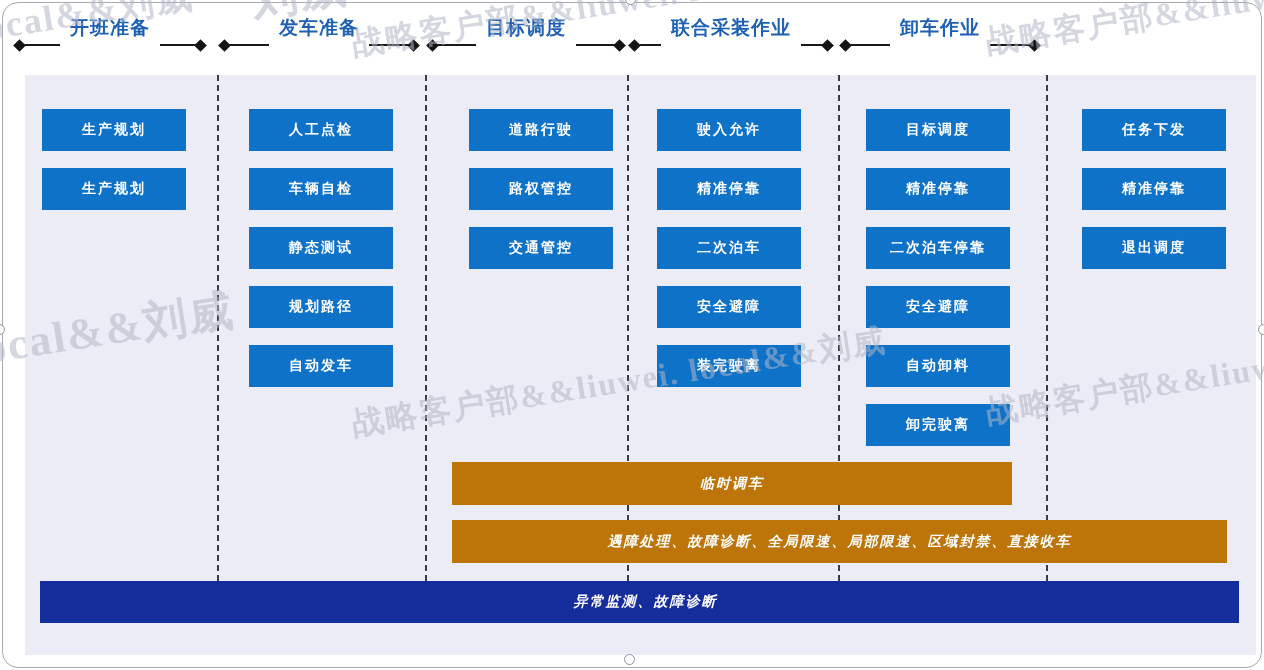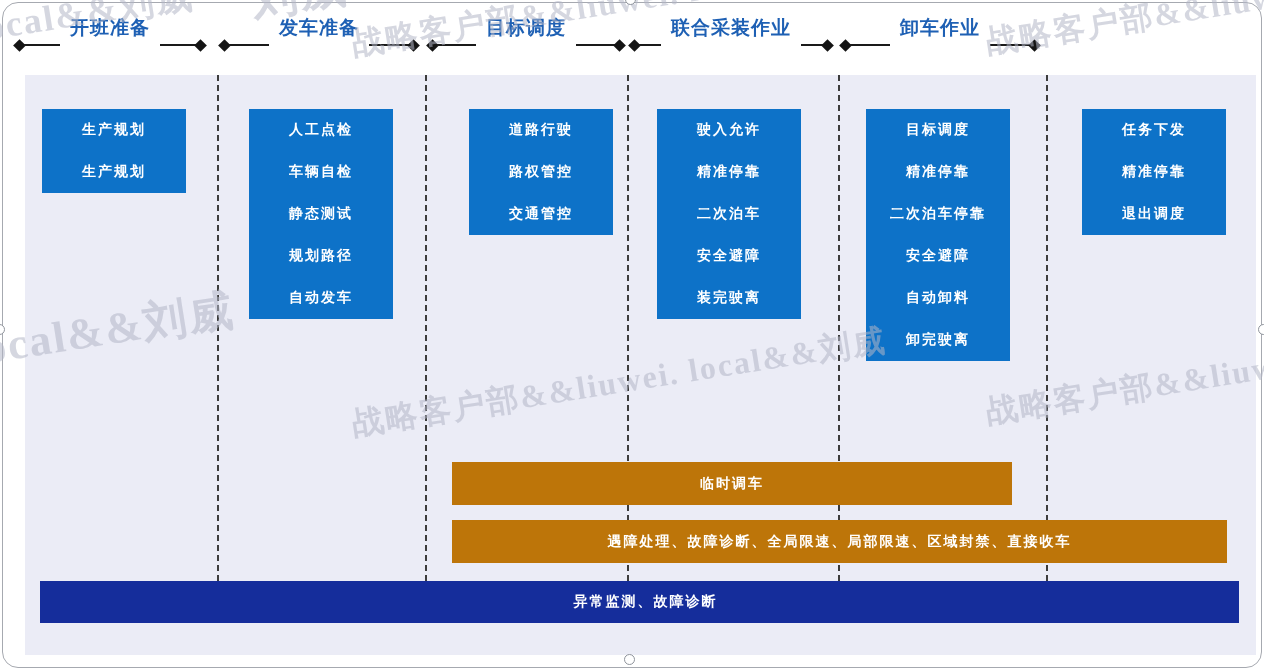--- a/index.html
+++ b/index.html
@@ -33,27 +33,27 @@
   .panel{
     position:absolute;left:25px;top:75px;width:1231px;height:580px;
     background:#ebecf6;z-index:2;
   }
   .divider{
     position:absolute;top:0;height:506px;width:0;
     border-left:2px dashed #3c3c3c;z-index:3;
   }
   .col{position:absolute;top:34px;width:144px;z-index:4;}
   .task{
-    width:144px;height:42px;background:#0d72c8;
+    width:144px;height:42px;margin-bottom:17px;background:#0d72c8;
     color:#ffffff;font-weight:bold;font-size:14px;letter-spacing:2px;
     display:flex;align-items:center;justify-content:center;white-space:nowrap;
   }
   .bar{
     position:absolute;display:flex;align-items:center;justify-content:center;
-    color:#ffffff;font-weight:bold;font-size:14px;letter-spacing:2px;z-index:5;white-space:nowrap;
+    color:#ffffff;font-weight:bold;font-size:14px;letter-spacing:2px;z-index:5;white-space:nowrap;font-style:italic;
   }
   .bar.orange{background:#bd7509;}
   .bar.navy{background:#152d9b;padding-left:12px;}
   
   .wm{
     position:absolute;transform:rotate(-9deg);transform-origin:left center;
     color:rgba(178,182,198,0.55);font-family:"Liberation Serif","DejaVu Serif",serif;
     font-weight:bold;white-space:nowrap;line-height:1;letter-spacing:2px;
     pointer-events:none;z-index:30;
   }

